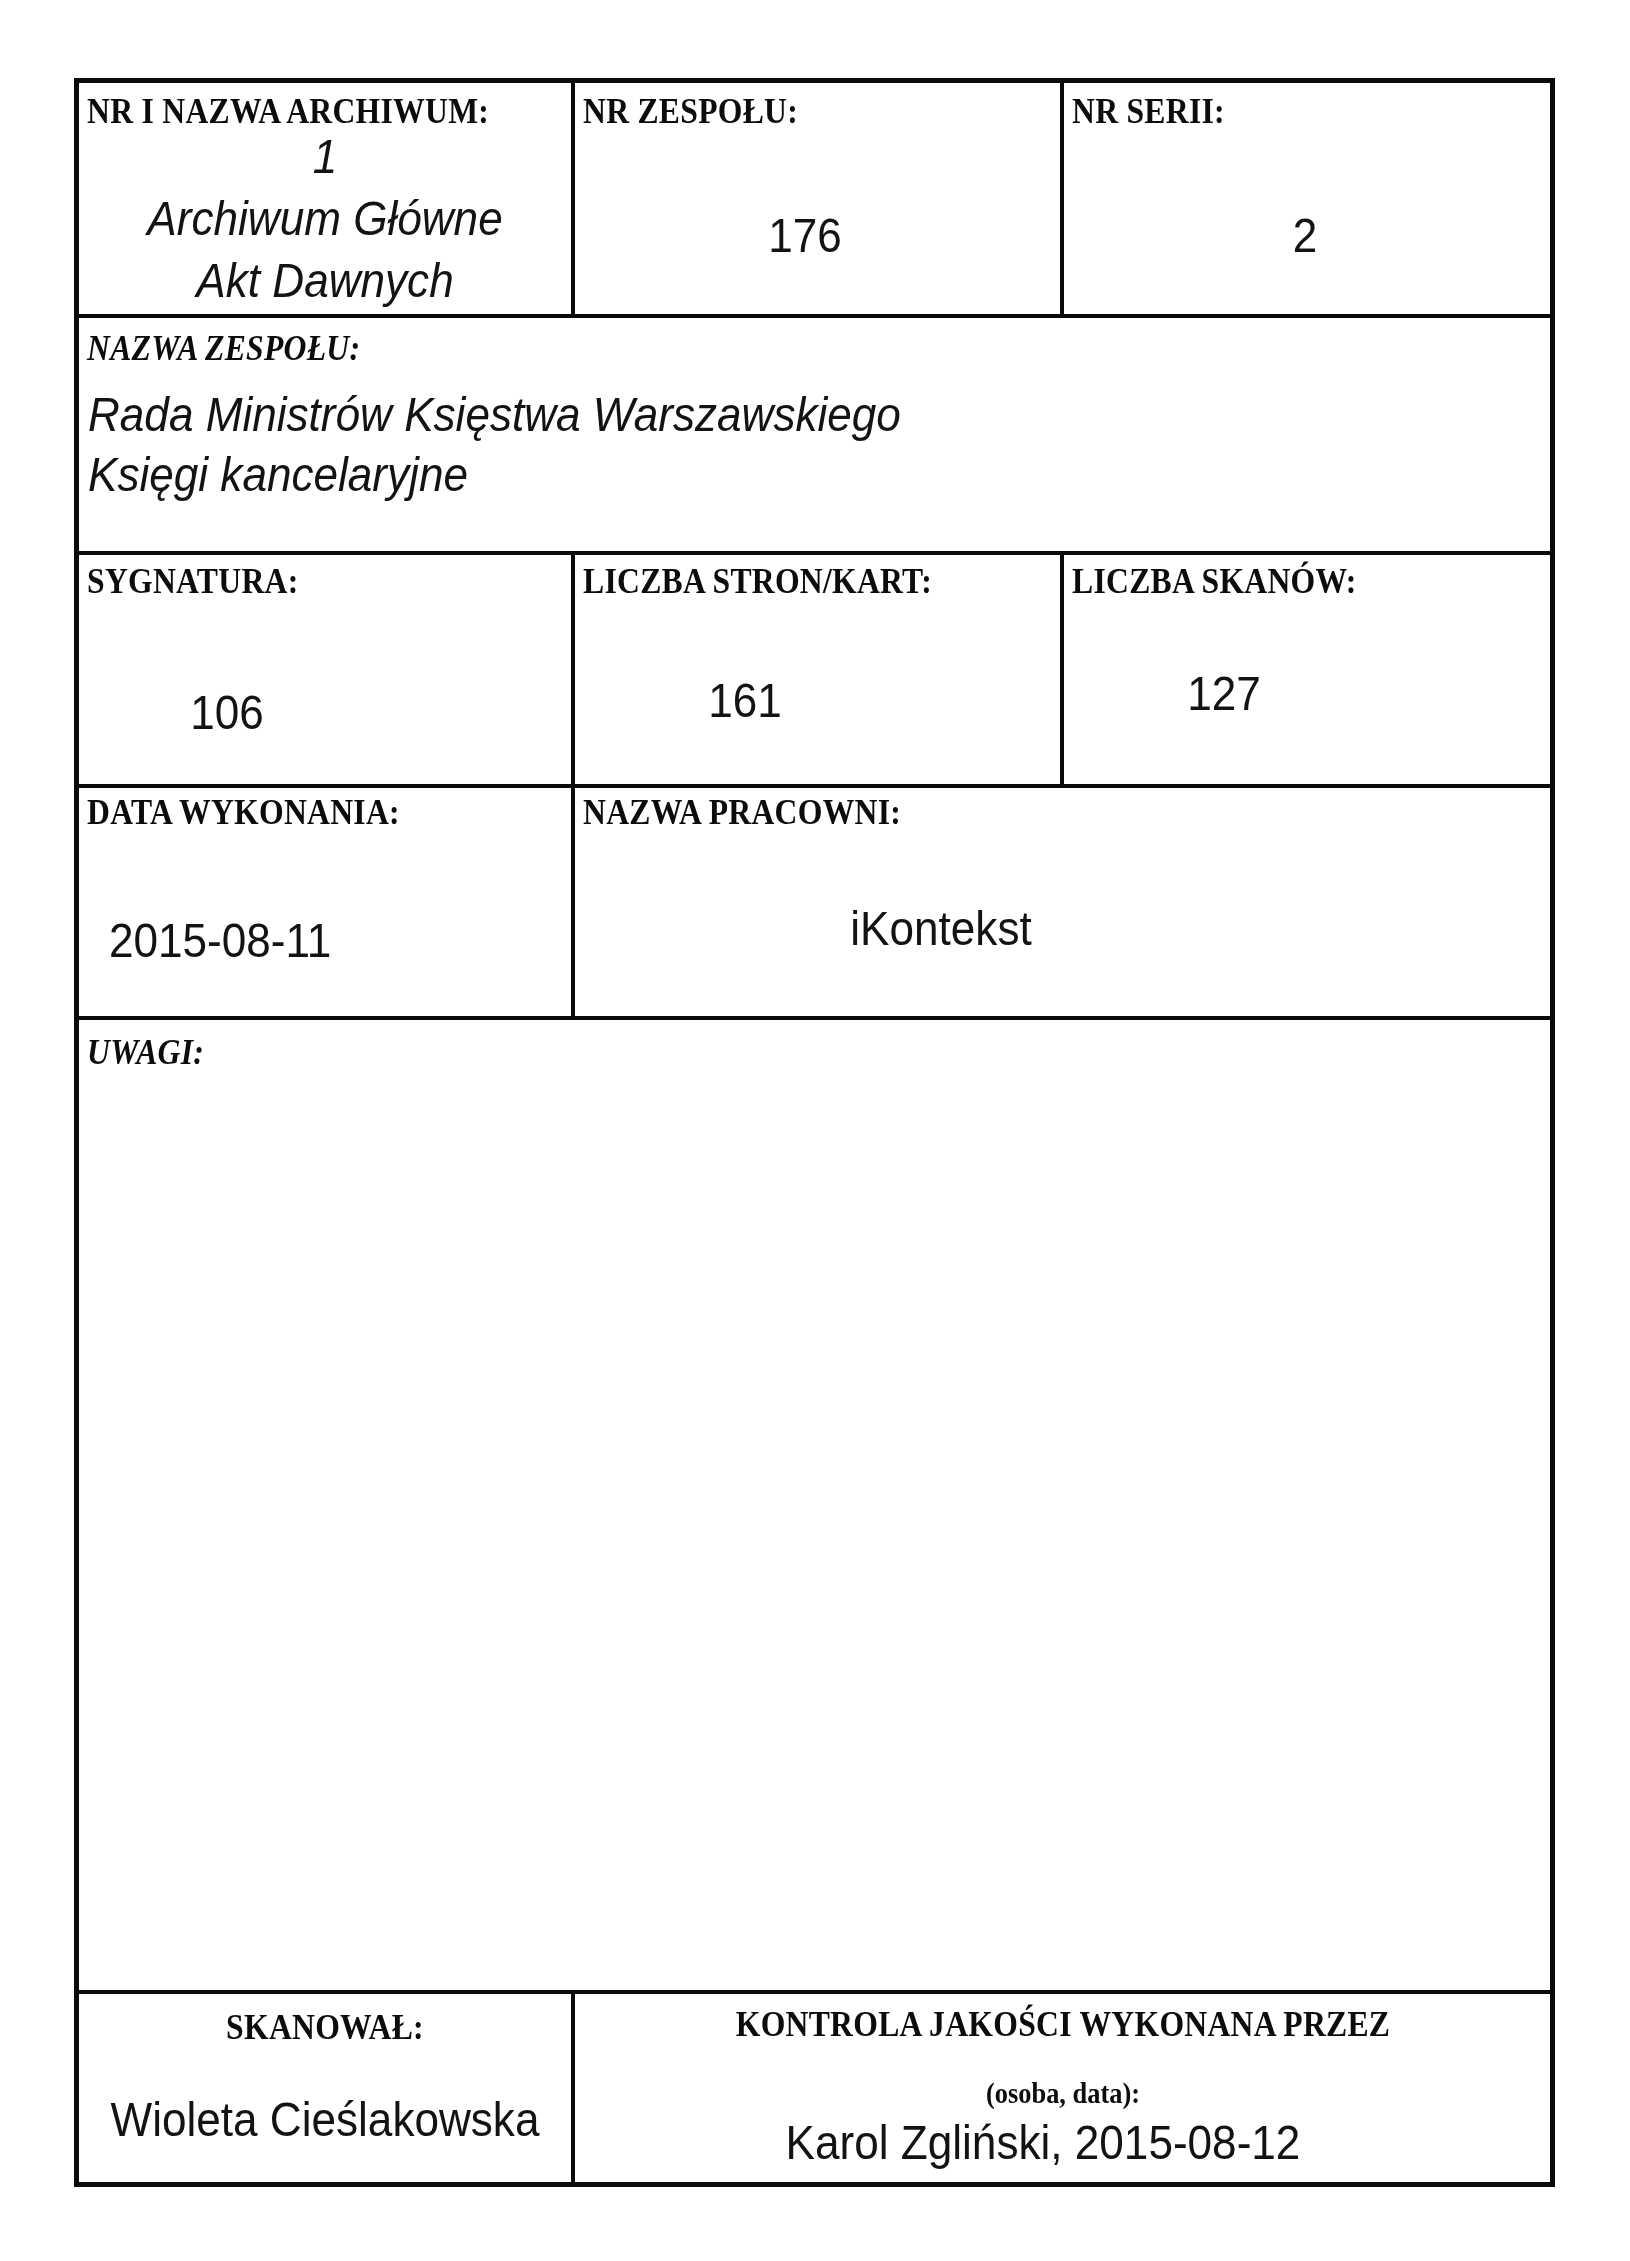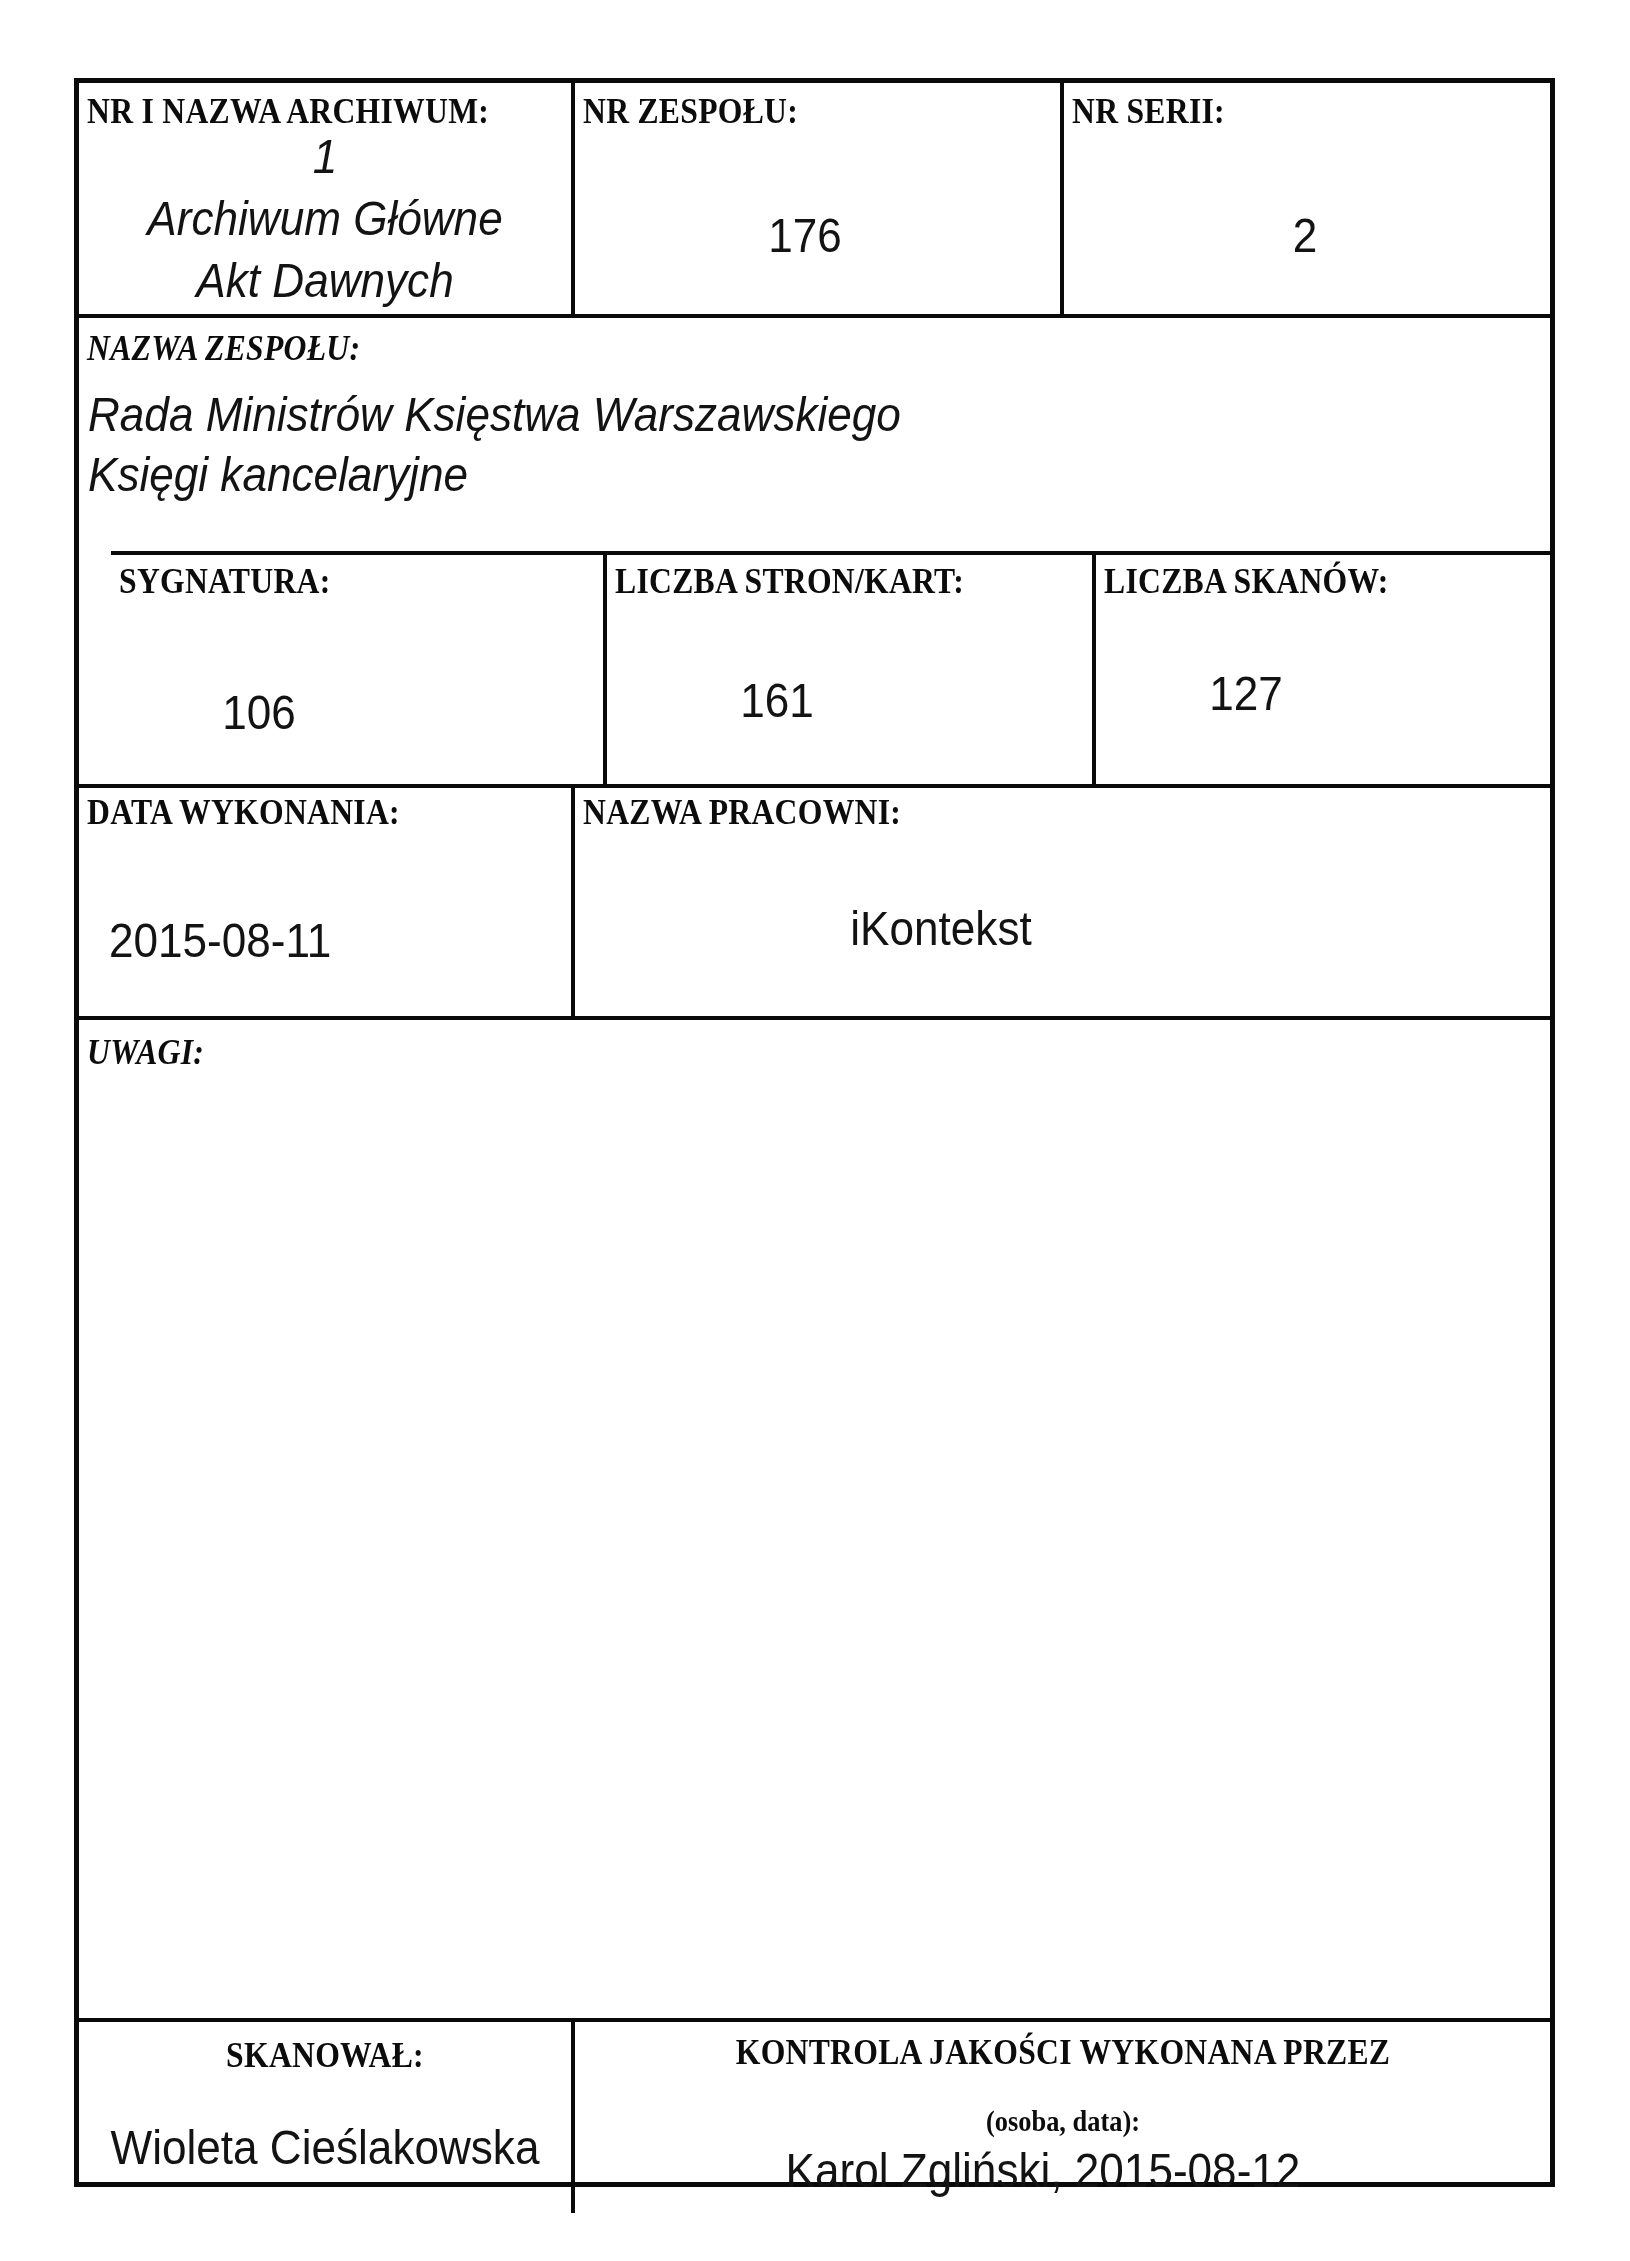--- a/index.html
+++ b/index.html
@@ -15,24 +15,24 @@
     width:1481px; height:2109px;
     box-sizing:border-box;
     border:5.3px solid #0a0a0a;
     display:flex; flex-direction:column;
     background:#fff;
   }
   .row { display:flex; position:relative; box-sizing:border-box; flex:0 0 auto;align-items:flex-end; }
   .row + .row { border-top:4.6px solid #0a0a0a; }
   .r1 { height:231px; }
   .r2 { height:237px; }
-  .r3 { height:233px;margin-left:32px; }
+  .r3 { height:233px; }
   .r4 { height:232px; }
   .r5 { height:974px; }
-  .r6 { height:195px;margin-top:28px; }
+  .r6 { height:195px; }
   .cell { position:relative; box-sizing:border-box; height:100%; }
   .cell + .cell { border-left:4.6px solid #0a0a0a; }
   .c1 { width:492px; }
   .c2 { width:489px;padding-left:24px; }
   .c3 { flex:1; }
   .full { width:100%;font-style:italic; }
   .half2 { flex:1; }
 
   .label {
     position:absolute; top:6.6px; left:8px;

